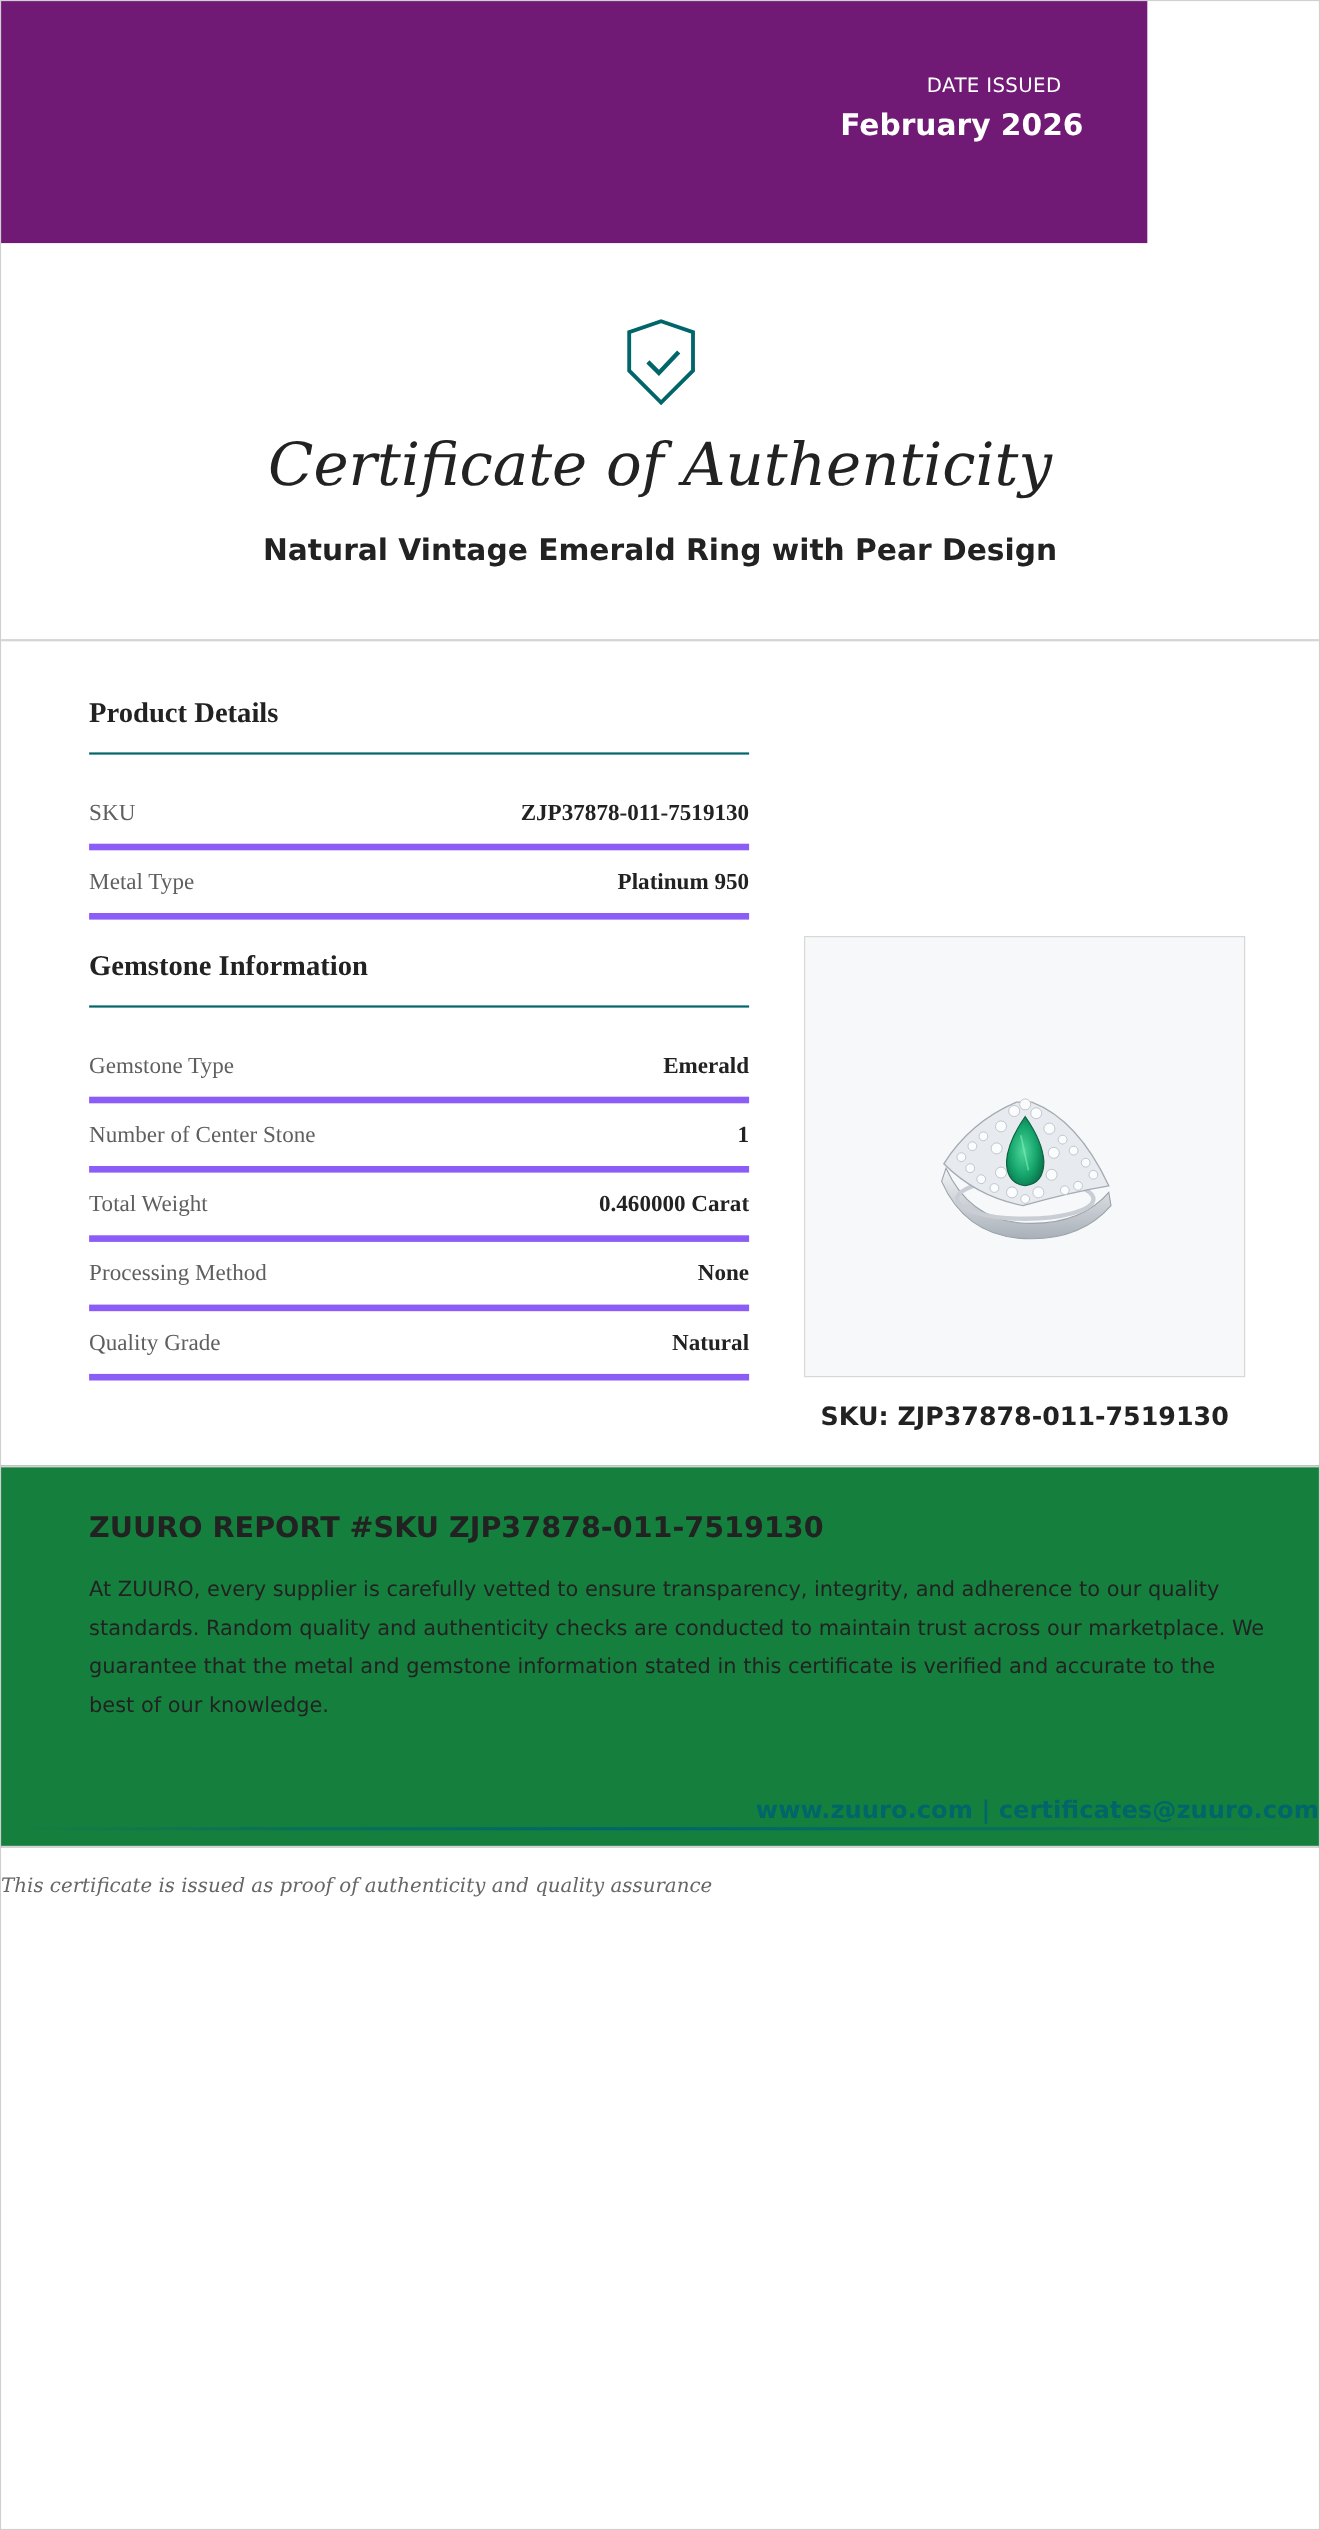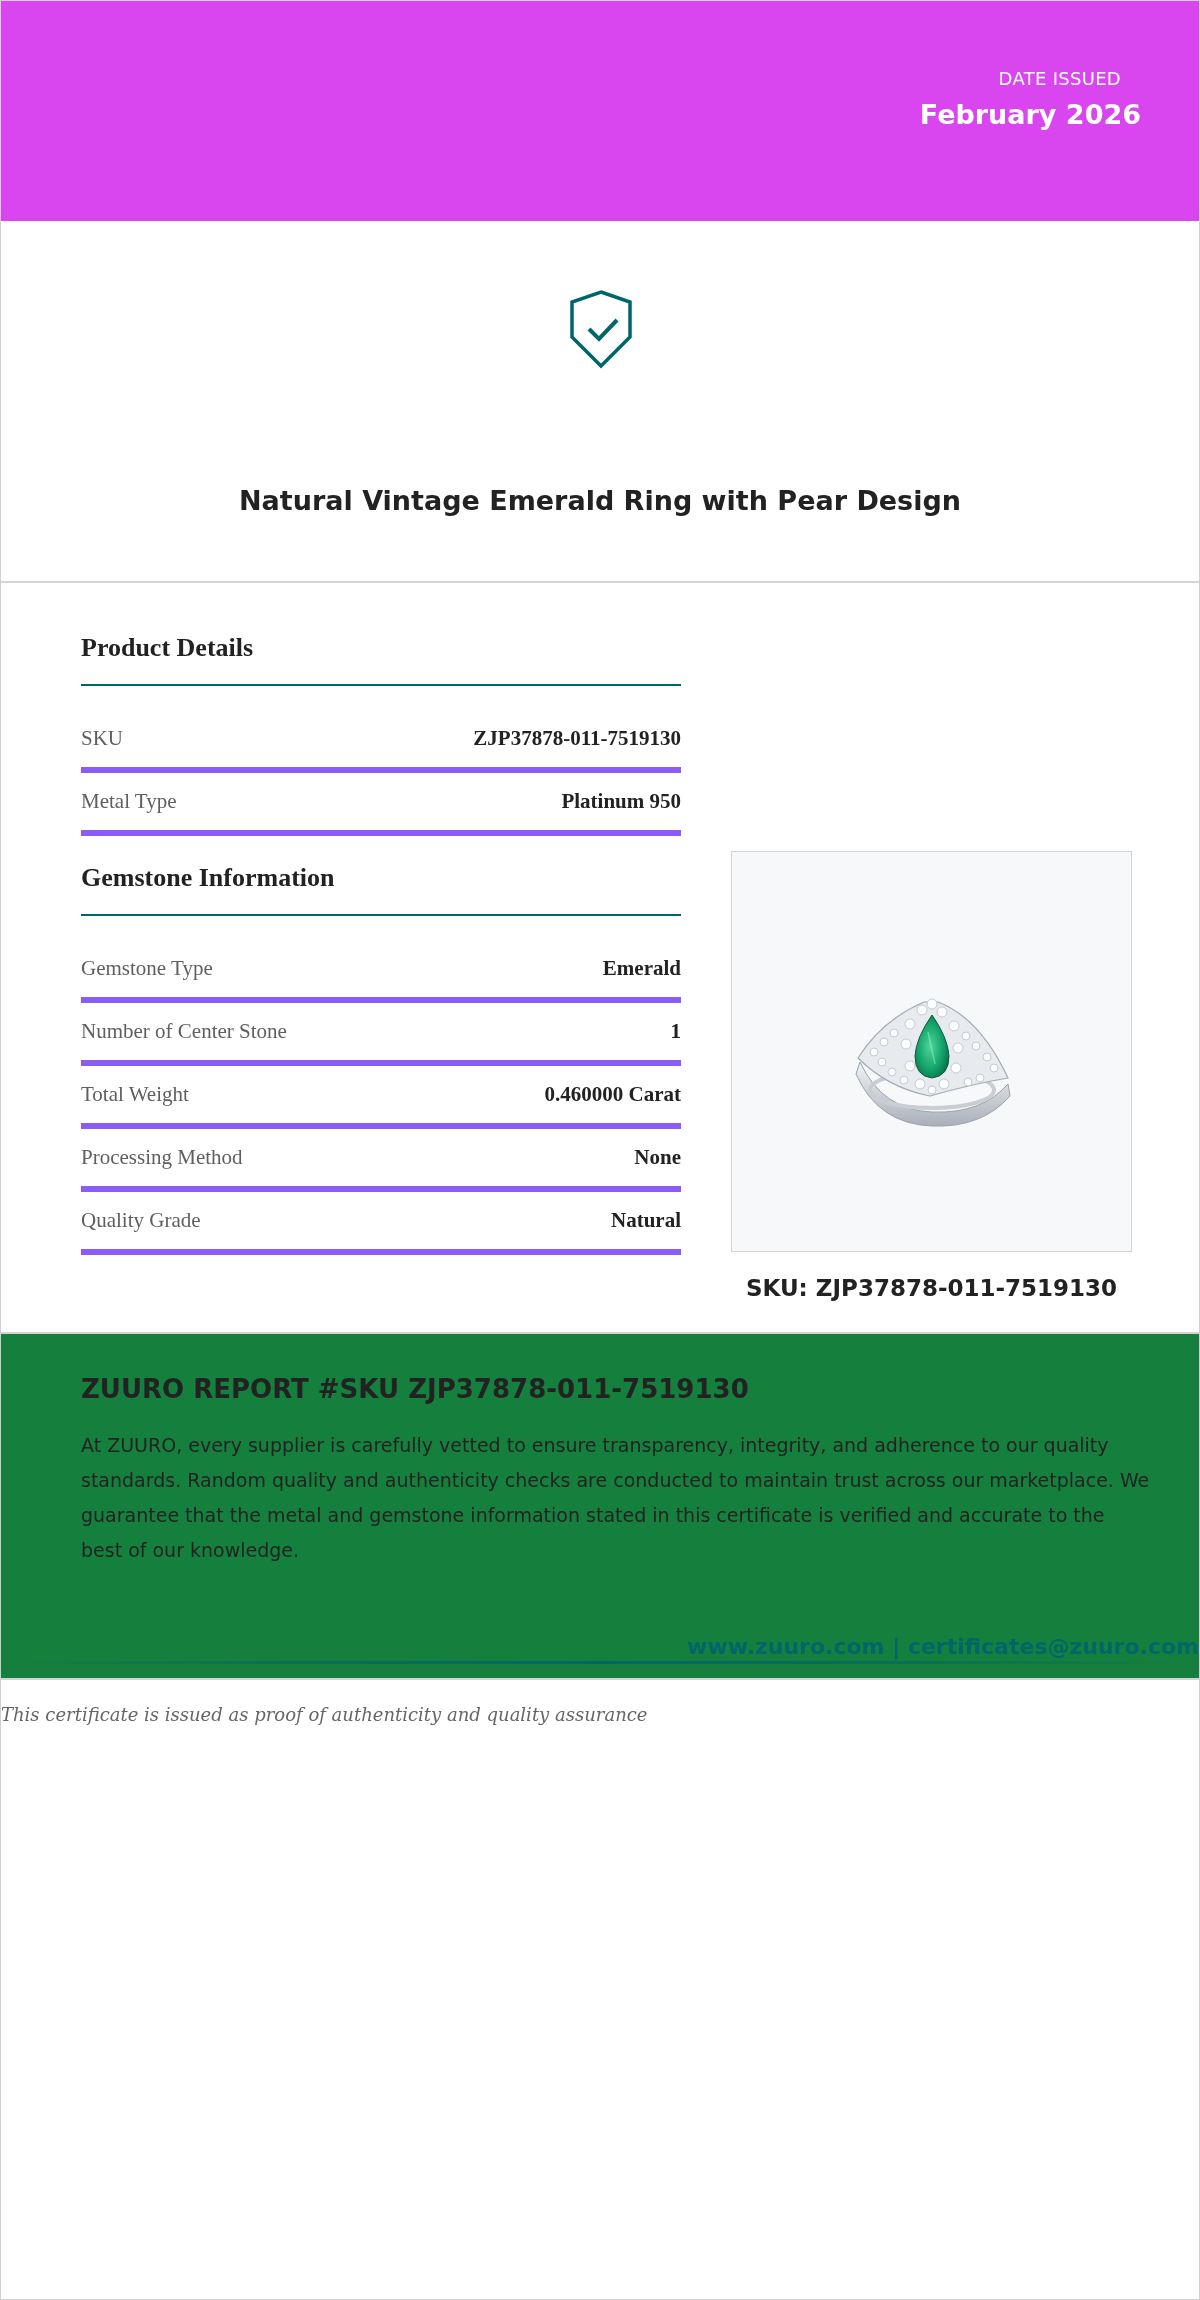--- a/index.html
+++ b/index.html
@@ -4,22 +4,22 @@
 <style>
   * { box-sizing: border-box; margin: 0; padding: 0; }
   html, body { width: 1200px; height: 2300px; background: #ffffff; }
   body { font-family: "DejaVu Sans", sans-serif; color: #222222; }
   .page {
     position: relative; width: 1200px; height: 2300px;
     border: 1px solid #d0d0d0; background: #ffffff; overflow: hidden;
   }
   
   .header {
-    position: absolute; left: 0; top: 0; width: 1198px; height: 220px;
-    background: #d946ef;
+    position: absolute; left: 0; top: 0; width: 1042px; height: 220px;
+    background: #701a75;
   }
   .date-block { position: absolute; right: 58px; top: 62px; text-align: right; color: #ffffff; }
   .date-label { font-size: 18px; letter-spacing: 0.3px; margin-right: 20px; line-height: 32px; }
   .date-value { font-size: 27px; font-weight: bold; line-height: 40px; text-align: center; }
 
   
   .title-area { position: absolute; left: 0; top: 220px; width: 1198px; height: 361px; text-align: center; }
   .shield { position: absolute; left: 567px; top: 68px; width: 66px; height: 80px; }
   .cert-title {
     position: absolute; left: 0; right: 0; top: 160px;
@@ -97,20 +97,21 @@
       <div class="date-label">DATE ISSUED</div>
       <div class="date-value">February 2026</div>
     </div>
   </div>
 
   <div class="title-area">
     <svg class="shield" viewBox="0 0 66 80">
       <path d="M33 3 L62 13 L62 48 L33 77 L4 48 L4 13 Z" fill="none" stroke="#00666a" stroke-width="3.5" stroke-linejoin="miter"></path>
       <path d="M21 40 L31 50 L49 31" fill="none" stroke="#00666a" stroke-width="4" stroke-linecap="butt" stroke-linejoin="miter"></path>
     </svg>
+    <h1 class="cert-title">Certificate of Authenticity</h1>
     <div class="product-name">Natural Vintage Emerald Ring with Pear Design</div>
   </div>
 
   <div class="divider-top"></div>
 
   <div class="details">
     <div class="section-head">Product Details</div>
     <div class="row first">
       <span class="row-label">SKU</span>
       <span class="row-value">ZJP37878-011-7519130</span>

